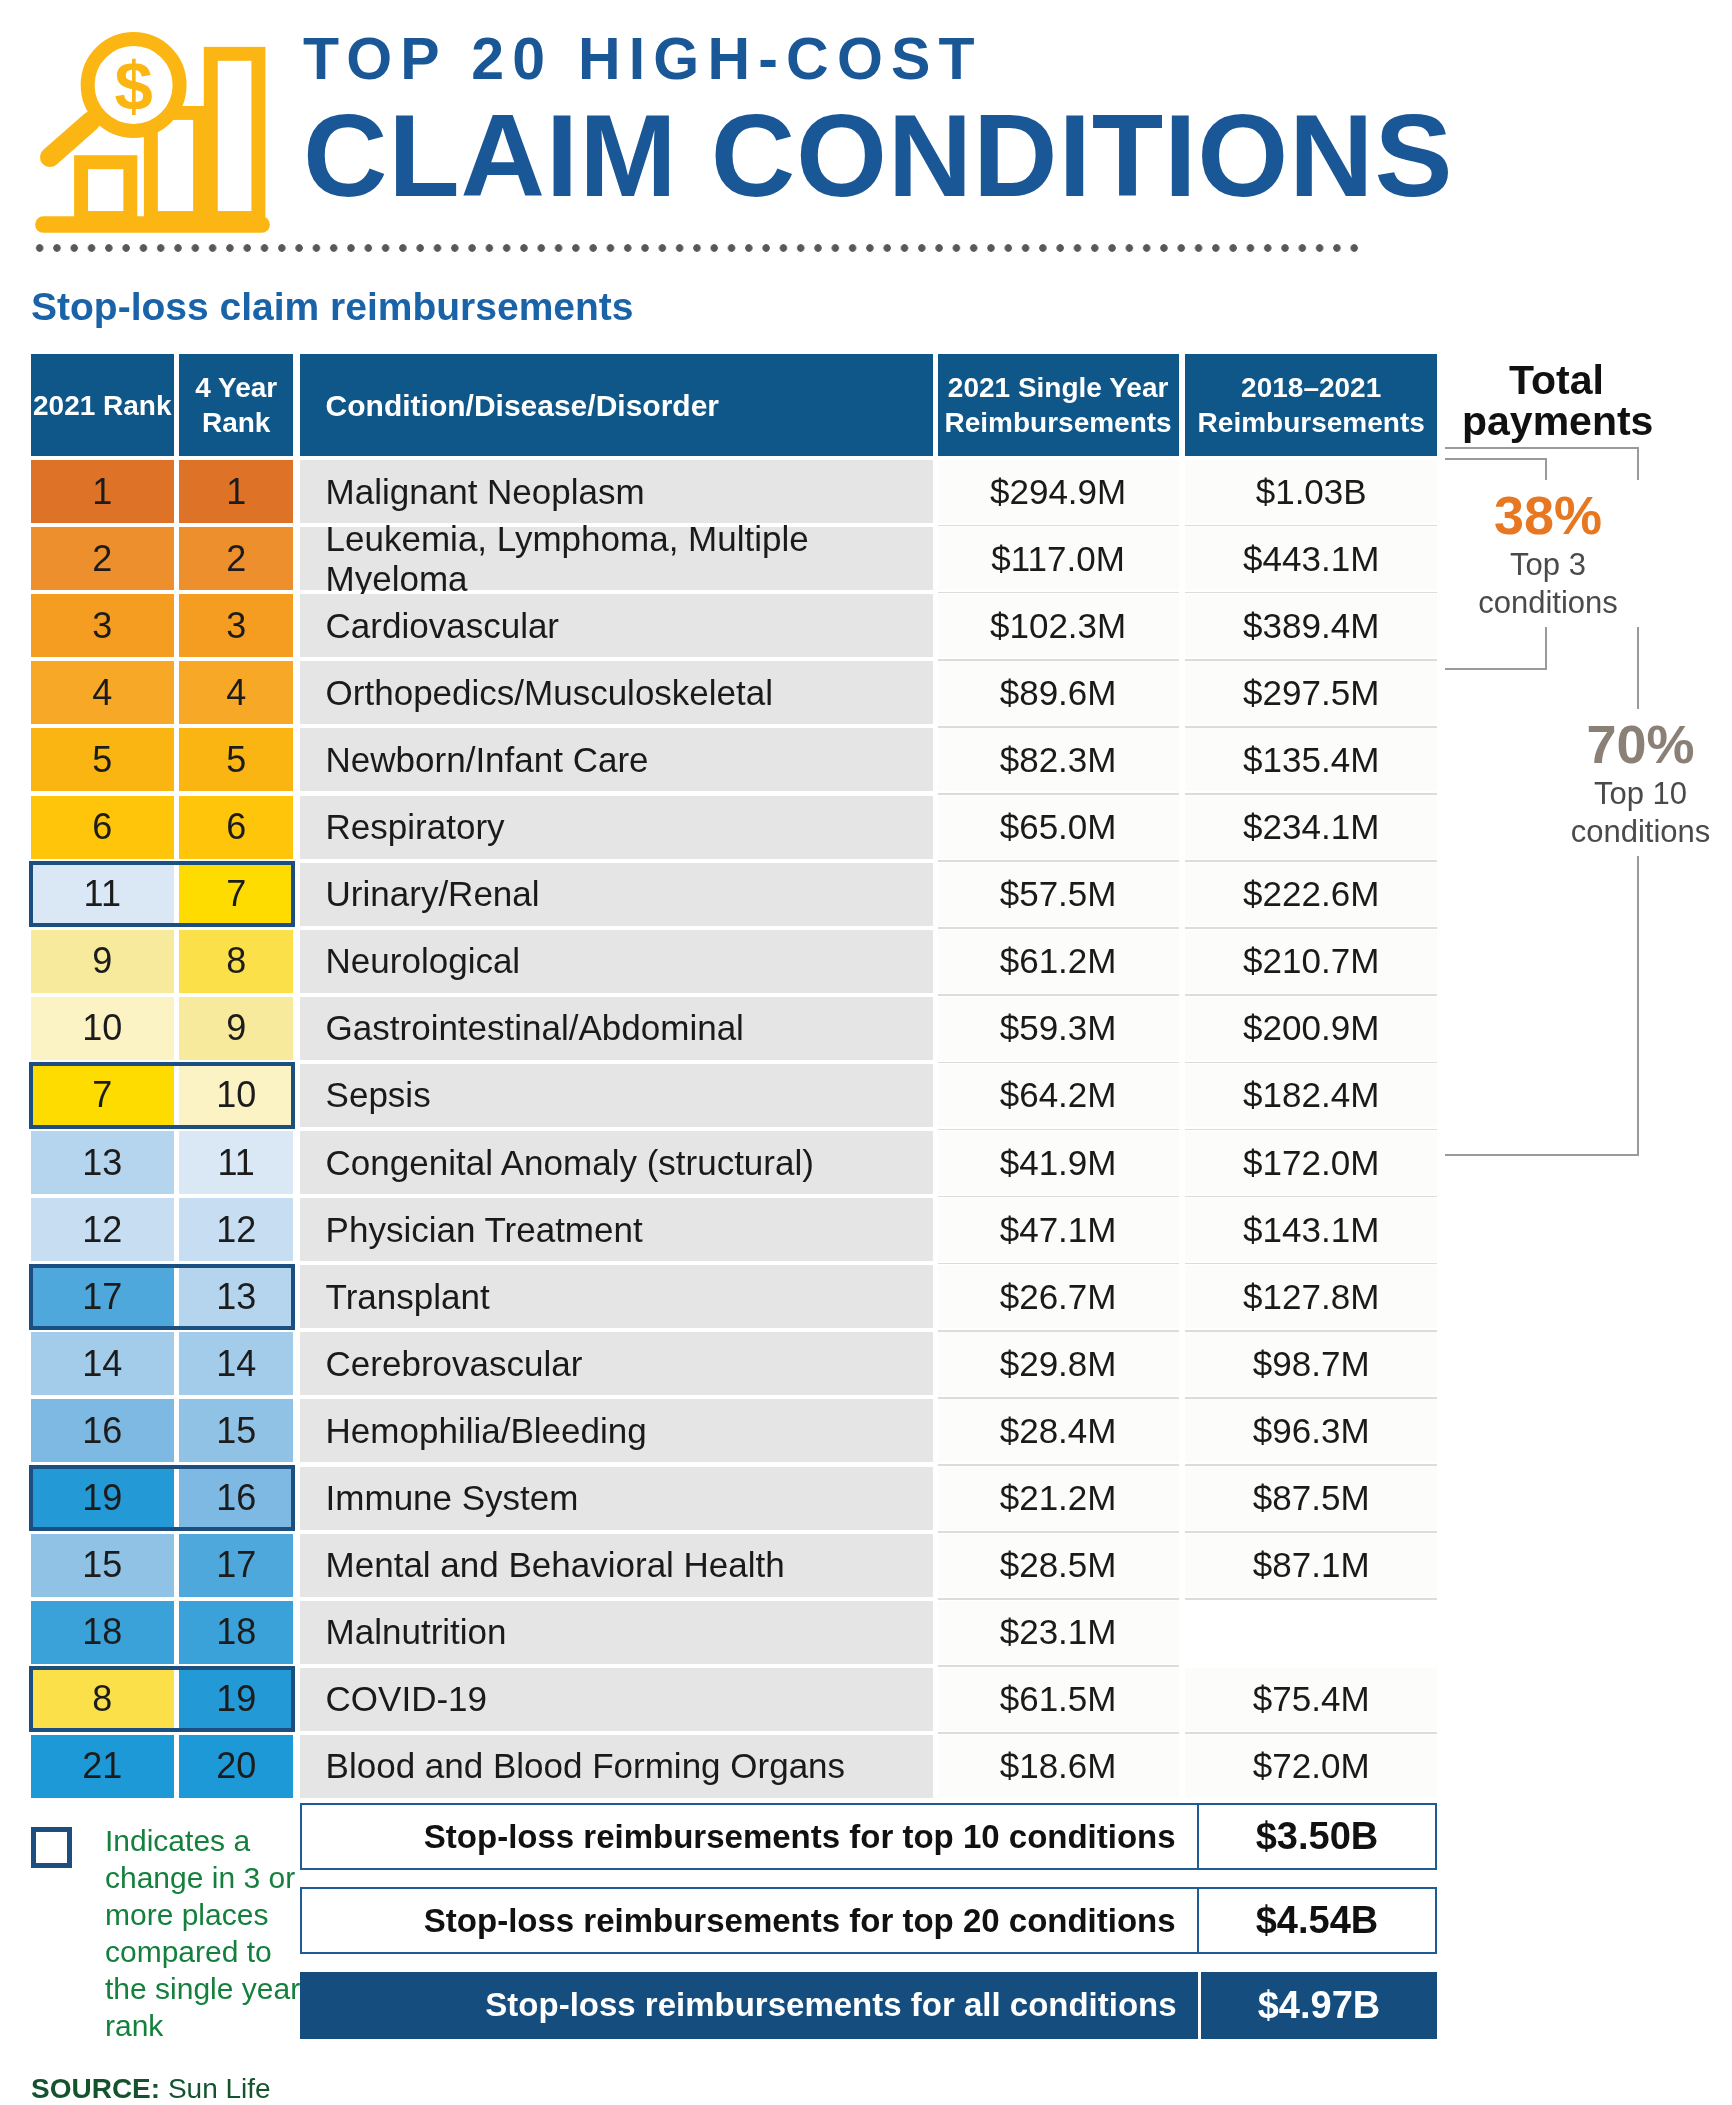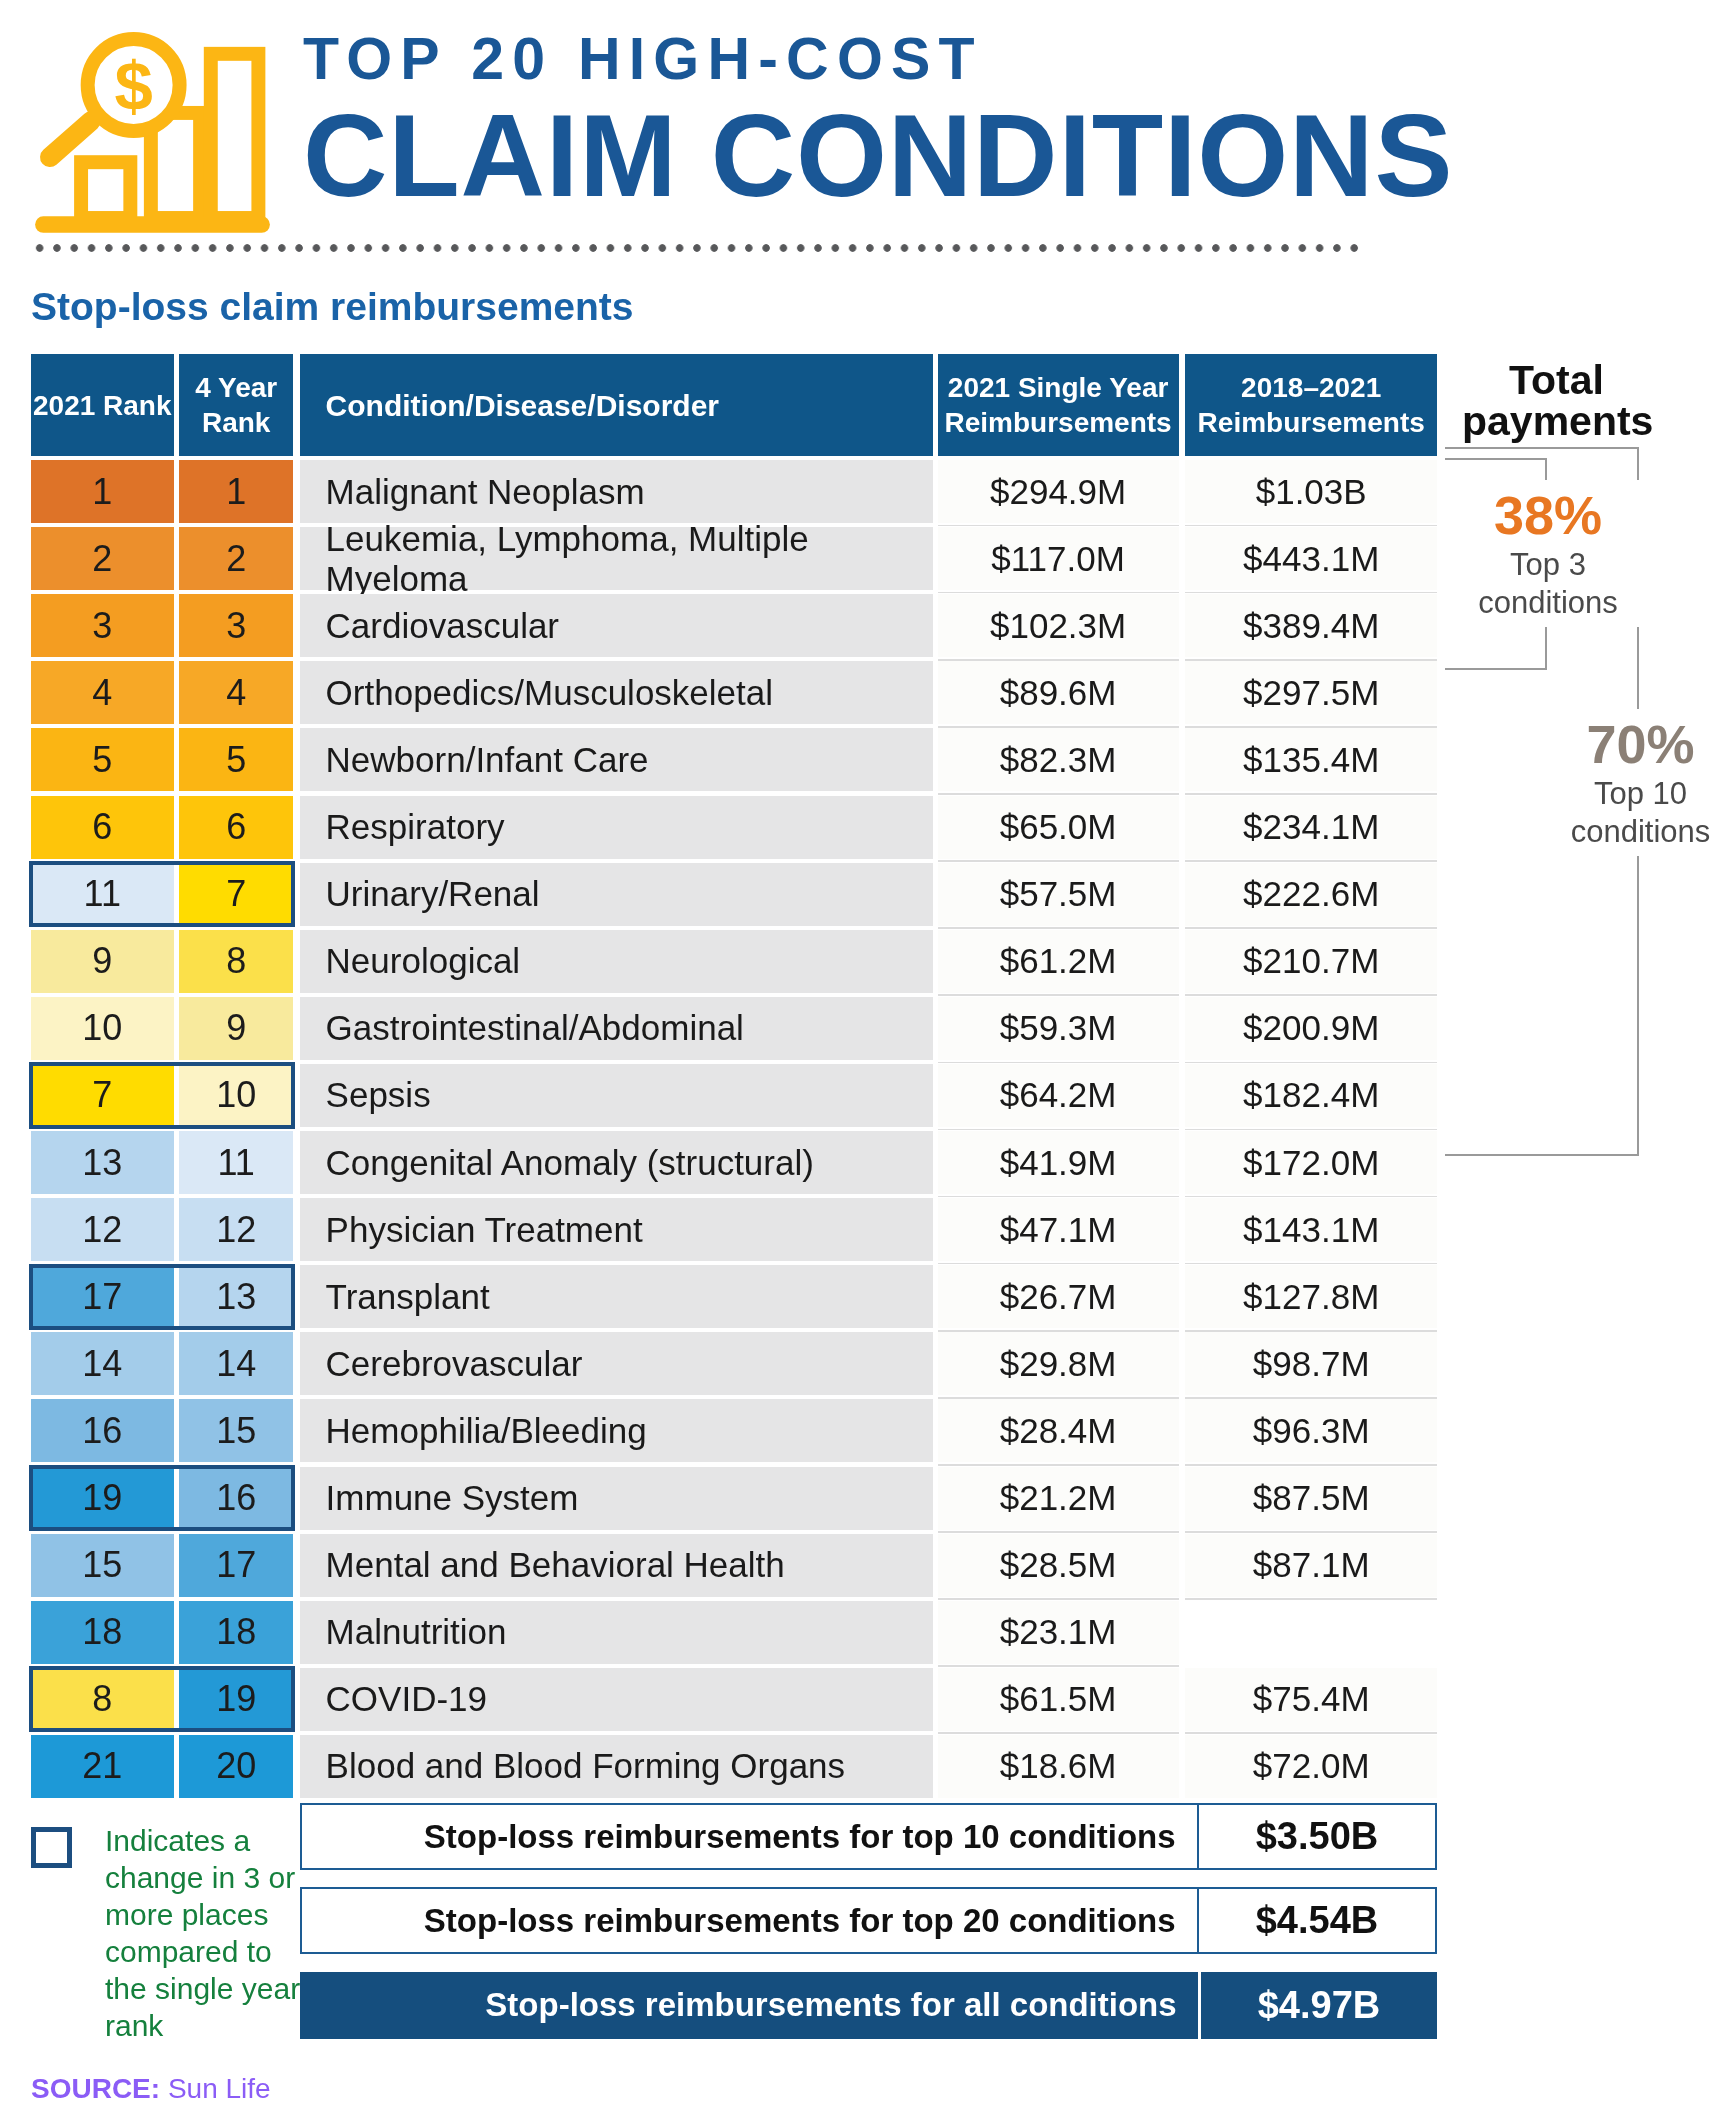--- a/index.html
+++ b/index.html
@@ -60,21 +60,21 @@
       font-size:38px;font-weight:bold;flex:0 0 auto;}
   .srow.outline{border:2.5px solid #1d5c94;background:#fff;color:#111;}
   .srow.outline .svalue{border-left:2.5px solid #1d5c94;}
   .srow.solid{background:#154e7e;color:#fff;}
   .srow.solid .svalue{border-left:3.3px solid #fff;}
 
   
   #legend{position:absolute;left:31px;top:1827px;display:flex;}
   #legend-box{width:41px;height:41px;border:5px solid #1c4e80;background:#fff;flex:0 0 auto;box-sizing:border-box;}
   #legend-text{margin-left:33px;width:206px;font-size:30px;line-height:37px;color:#15803d;margin-top:-5px;}
-  #source{position:absolute;left:31px;top:2073px;font-size:28px;color:#8b5cf6;}
+  #source{position:absolute;left:31px;top:2073px;font-size:28px;color:#14532d;}
   #source b{font-weight:bold;}
 </style>
 </head>
 <body>
 
 <div id="page">
 
   <svg id="icon" width="239" height="220" viewBox="0 0 290 268">
     <g fill="none" stroke="#fcb614" stroke-width="17">
       <rect x="58" y="172" width="60" height="68"></rect>

